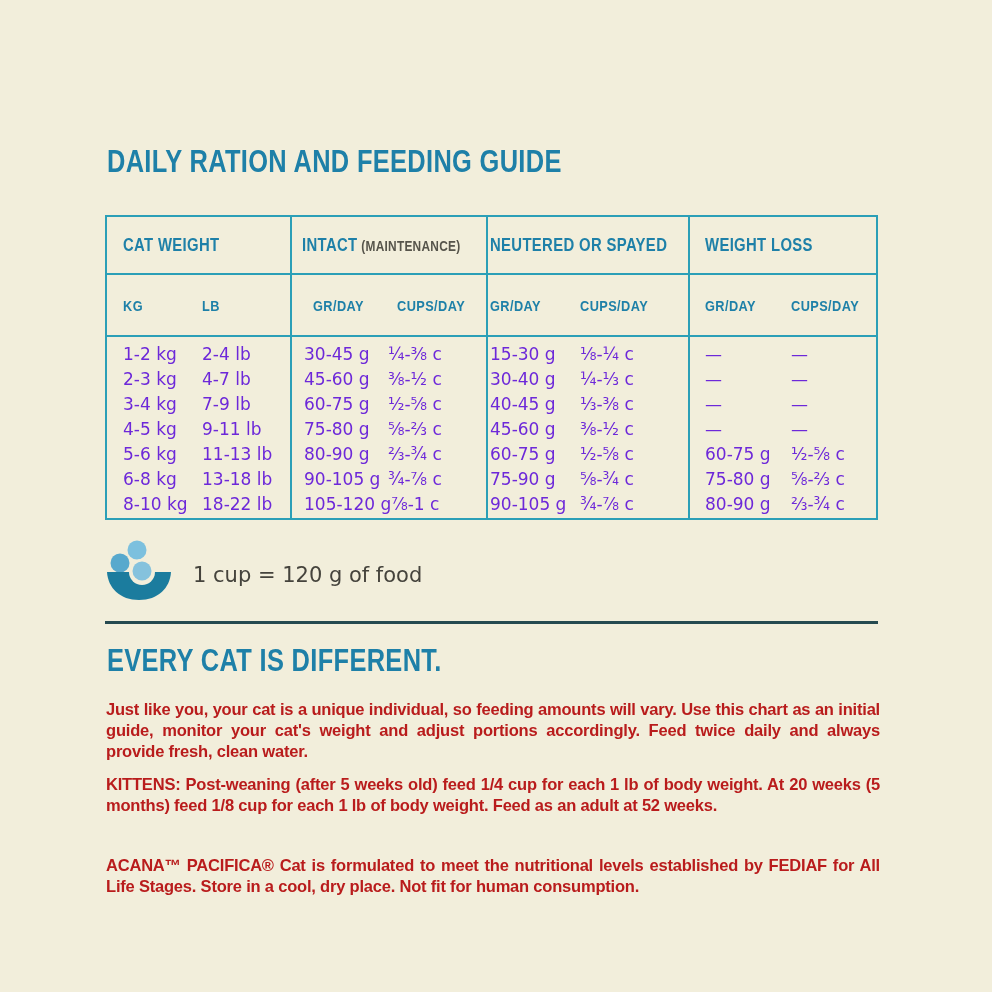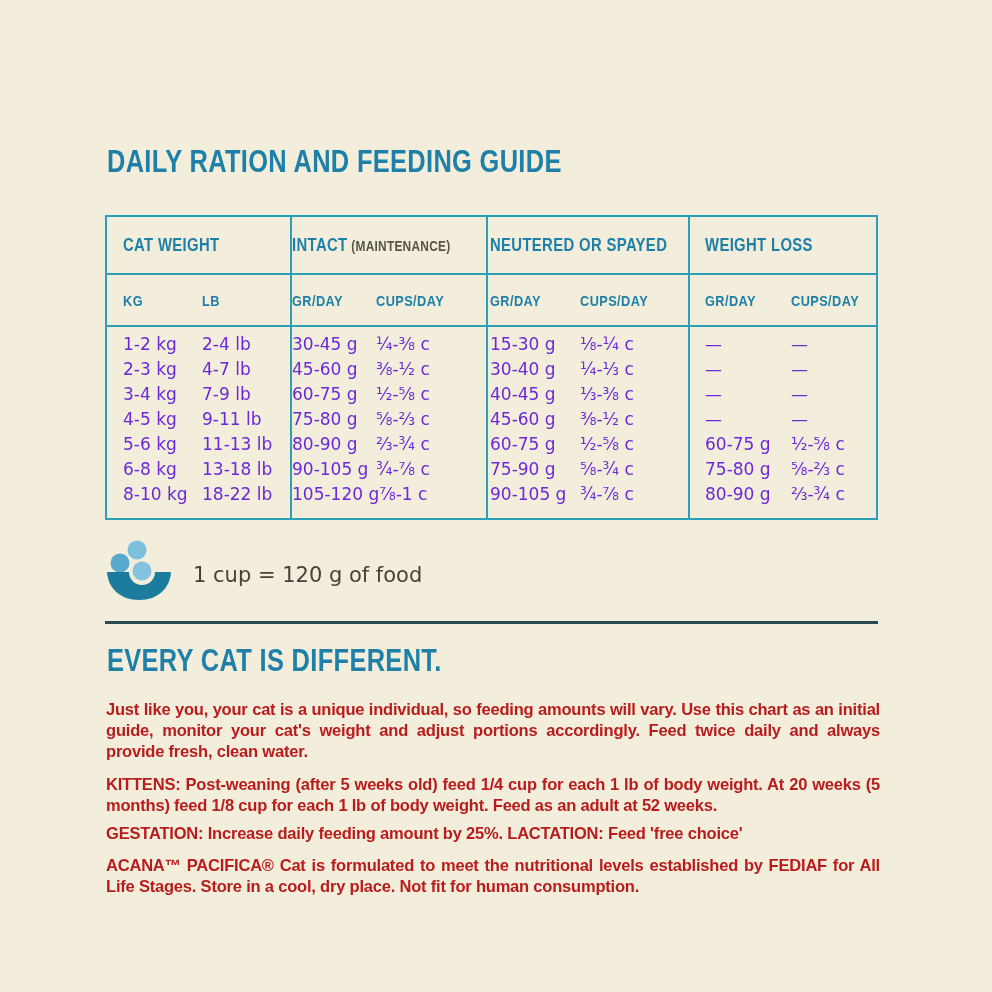--- a/index.html
+++ b/index.html
@@ -18,23 +18,23 @@
   
   .ftable{
     position:absolute;left:105px;top:215px;width:773px;height:305px;
     box-sizing:border-box;border:2px solid #2b9fb7;display:flex;
   }
   .col{box-sizing:border-box;flex:0 0 auto;}
   .col+.col{border-left:2px solid #2b9fb7;}
   .c0{width:183px;} .c1{width:196px;} .c2{width:202px;} .c3{width:188px;}
   .h1,.h2{box-sizing:border-box;border-bottom:2px solid #2b9fb7;display:flex;align-items:center;}
   .h1{height:58px;}
-  .h2{height:52px;}
+  .h2{height:62px;}
   .c0 .h1,.c0 .h2,.c0 .tbody{padding-left:16px;}
-  .c1 .h1,.c1 .h2,.c1 .tbody{padding-left:0;}
+  .c1 .h1,.c1 .h2,.c1 .tbody{padding-left:12px;justify-content:center;}
   .c2 .h1,.c2 .h2,.c2 .tbody{padding-left:2px;}
   .c3 .h1,.c3 .h2,.c3 .tbody{padding-left:15px;}
   .cond{display:inline-block;transform:scaleX(0.85);transform-origin:0 55%;white-space:nowrap;}
   .gtitle{font-size:17.5px;font-weight:bold;color:#1e80a8;letter-spacing:0.4px;}
   .gsuffix{font-size:14px;font-weight:bold;color:#56544b;letter-spacing:0.3px;}
   .sub{font-size:15px;font-weight:bold;color:#1e80a8;letter-spacing:0.5px;}
   .tbody{padding-top:5px;}
   .trow{
     height:25px;line-height:25px;white-space:nowrap;
     font-family:"DejaVu Sans",sans-serif;font-size:17px;color:#6d28d9;
@@ -151,16 +151,15 @@
     <circle cx="36" cy="31" r="9.5" fill="#85c2dd"></circle>
   </svg>
   <div class="cupnote">1 cup = 120 g of food</div>
 
   <div class="divider"></div>
 
   <div class="bighead" style="top:643px;">EVERY CAT IS DIFFERENT.</div>
 
   <p class="para" style="top:682px;">Just like you, your cat is a unique individual, so feeding amounts will vary. Use this chart as an initial guide, monitor your cat's weight and adjust portions accordingly. Feed twice daily and always provide fresh, clean water.</p>
   <p class="para" style="top:757px;">KITTENS: Post-weaning (after 5 weeks old) feed 1/4 cup for each 1 lb of body weight. At 20 weeks (5 months) feed 1/8 cup for each 1 lb of body weight. Feed as an adult at 52 weeks.</p>
-  <p class="para noj" style="top:806px;">GESTATION: Increase daily feeding amount by 25%. LACTATION: Feed 'free choice'</p>
   <p class="para" style="top:838px;">ACANA™ PACIFICA® Cat is formulated to meet the nutritional levels established by FEDIAF for All Life Stages. Store in a cool, dry place. Not fit for human consumption.</p>
 
 </div>
 
 </body></html>

